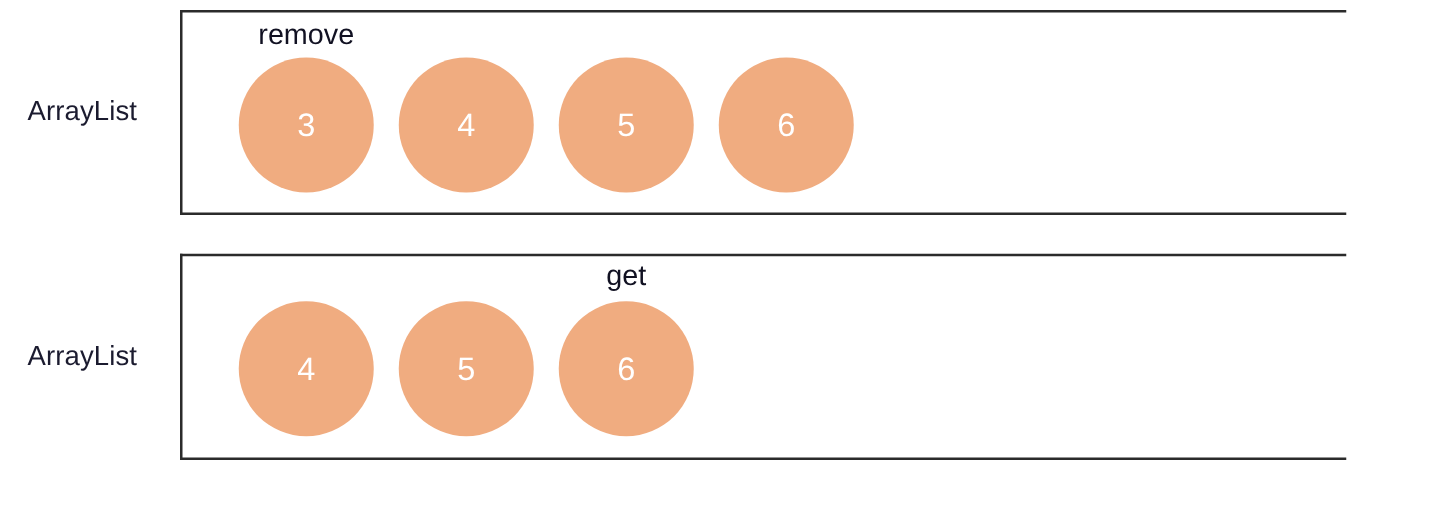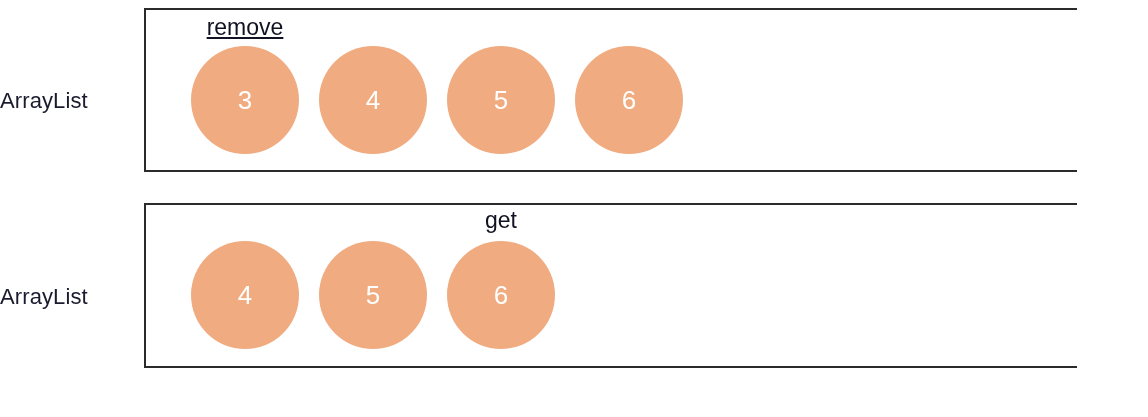--- a/index.html
+++ b/index.html
@@ -17,26 +17,26 @@
     background: #ffffff;
     overflow: hidden;
   }
 
   
   .row-label {
     position: absolute;
     left: 0;
     width: 140px;
     text-align: left;
+    padding-left: 22px;
     box-sizing: border-box;
     font-size: 22px;
     color: #1b1b2f;
     letter-spacing: 0.1px;
     white-space: nowrap;
-    margin-top: 12px;
   }
 
   
   .list-box {
     position: absolute;
     left: 144px;
     width: 933px;
     box-sizing: border-box;
     background: #ffffff;
     border-top: 2px solid #2b2b2b;
@@ -72,20 +72,20 @@
 </head>
 <body>
 
 <div id="canvas" style="width: 1148px; height: 417px; background: rgb(255, 255, 255);">
     <div class="list-box" style="left: 144px; width: 933px; top: 8px; height: 164px; border-top-color: rgb(43, 43, 43); border-bottom-color: rgb(43, 43, 43); border-left-color: rgb(43, 43, 43);"></div>
     <div class="row-label" style="color: rgb(27, 27, 47); top: 76px;">ArrayList</div>
     <div class="node" style="left: 191px; top: 46px; width: 108px; height: 108px; background: rgb(240, 172, 128); color: rgb(255, 255, 255);">3</div>
     <div class="node" style="left: 319px; top: 46px; width: 108px; height: 108px; background: rgb(240, 172, 128); color: rgb(255, 255, 255);">4</div>
     <div class="node" style="left: 447px; top: 46px; width: 108px; height: 108px; background: rgb(240, 172, 128); color: rgb(255, 255, 255);">5</div>
     <div class="node" style="left: 575px; top: 46px; width: 108px; height: 108px; background: rgb(240, 172, 128); color: rgb(255, 255, 255);">6</div>
-    <div class="op-label" style="left: 245px; top: 14px; text-decoration: underline;">remove</div>
+    <div class="op-label" style="left: 245px; top: 14px;">remove</div>
     <div class="list-box" style="left: 144px; width: 933px; top: 203px; height: 165px; border-top-color: rgb(43, 43, 43); border-bottom-color: rgb(43, 43, 43); border-left-color: rgb(43, 43, 43);"></div>
     <div class="row-label" style="color: rgb(27, 27, 47); top: 271.5px;">ArrayList</div>
     <div class="node" style="left: 191px; top: 241px; width: 108px; height: 108px; background: rgb(240, 172, 128); color: rgb(255, 255, 255);">4</div>
     <div class="node" style="left: 319px; top: 241px; width: 108px; height: 108px; background: rgb(240, 172, 128); color: rgb(255, 255, 255);">5</div>
     <div class="node" style="left: 447px; top: 241px; width: 108px; height: 108px; background: rgb(240, 172, 128); color: rgb(255, 255, 255);">6</div>
     <div class="op-label" style="left: 501px; top: 207px; text-align: center;">get</div>
   </div>
 
 </body></html>

